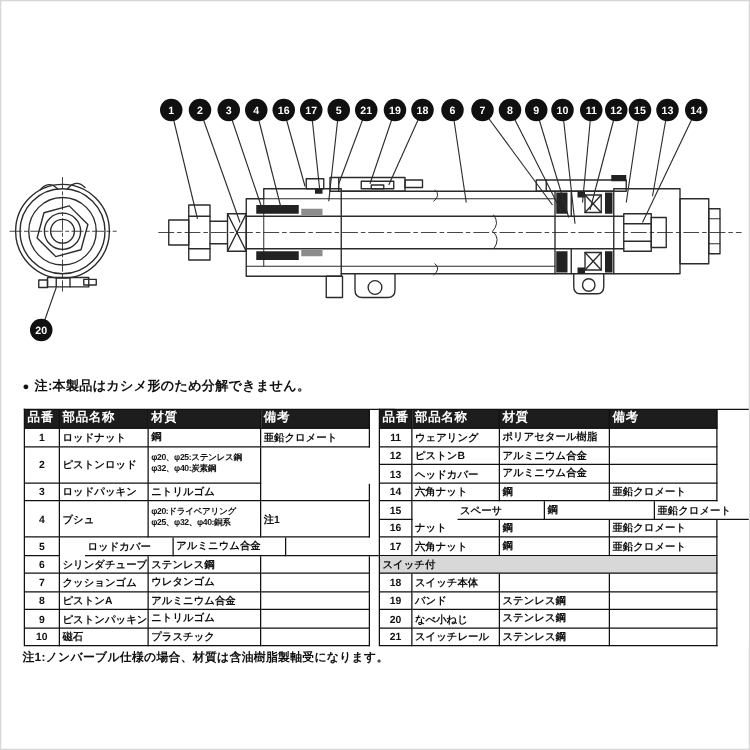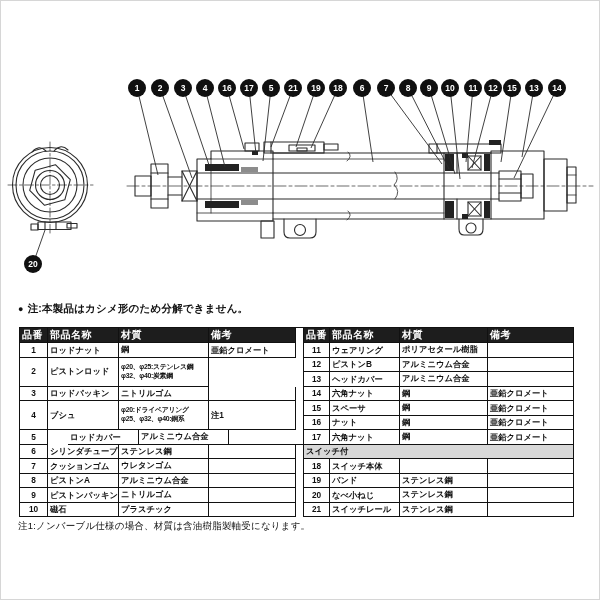--- a/index.html
+++ b/index.html
@@ -9,21 +9,21 @@
     font-family:"Liberation Sans","DejaVu Sans",sans-serif;
   }
   #drawing{position:absolute;left:0;top:0;}
   .note-top{
     position:absolute;left:17px;top:301px;display:flex;align-items:center;gap:4px;
     font-size:10.5px;font-weight:bold;color:#111;letter-spacing:0.2px;white-space:nowrap;
   }
   .note-top .bullet{font-size:9px;}
   .note-bottom{
     position:absolute;left:17px;top:519px;
-    font-size:9.5px;font-weight:normal;color:#111;white-space:nowrap;letter-spacing:0.2px;
+    font-size:9.5px;font-weight:bold;color:#111;white-space:nowrap;letter-spacing:0.2px;
   }
   .ptable{
     position:absolute;top:326px;display:flex;flex-direction:column;
     border-left:1px solid #111;border-top:1px solid #111;background:#fff;
   }
   #left-table{left:18px;}
   #right-table{left:302px;}
   .trow{display:flex;height:14.5px;}
   .trow.tall{height:29px;}
   .trow.header{height:15px;}
@@ -340,21 +340,21 @@
       <div class="trow">
         <div class="cell center" style="width: 26px;">14</div>
         <div class="cell" style="width: 70px;">六角ナット</div>
         <div class="cell mat" style="width: 88px;">
           <div class="mline">鋼</div>
         </div>
         <div class="cell" style="width: 86px;">亜鉛クロメート</div>
       </div>
       <div class="trow">
         <div class="cell center" style="width: 26px;">15</div>
-        <div class="cell" style="width: 70px;">スペーサ</div>
+        <div class="cell" style="width: 70px; margin-left: 36px;">スペーサ</div>
         <div class="cell mat" style="width: 88px;">
           <div class="mline">鋼</div>
         </div>
         <div class="cell" style="width: 86px;">亜鉛クロメート</div>
       </div>
       <div class="trow">
         <div class="cell center" style="width: 26px;">16</div>
         <div class="cell" style="width: 70px;">ナット</div>
         <div class="cell mat" style="width: 88px;">
           <div class="mline">鋼</div>

